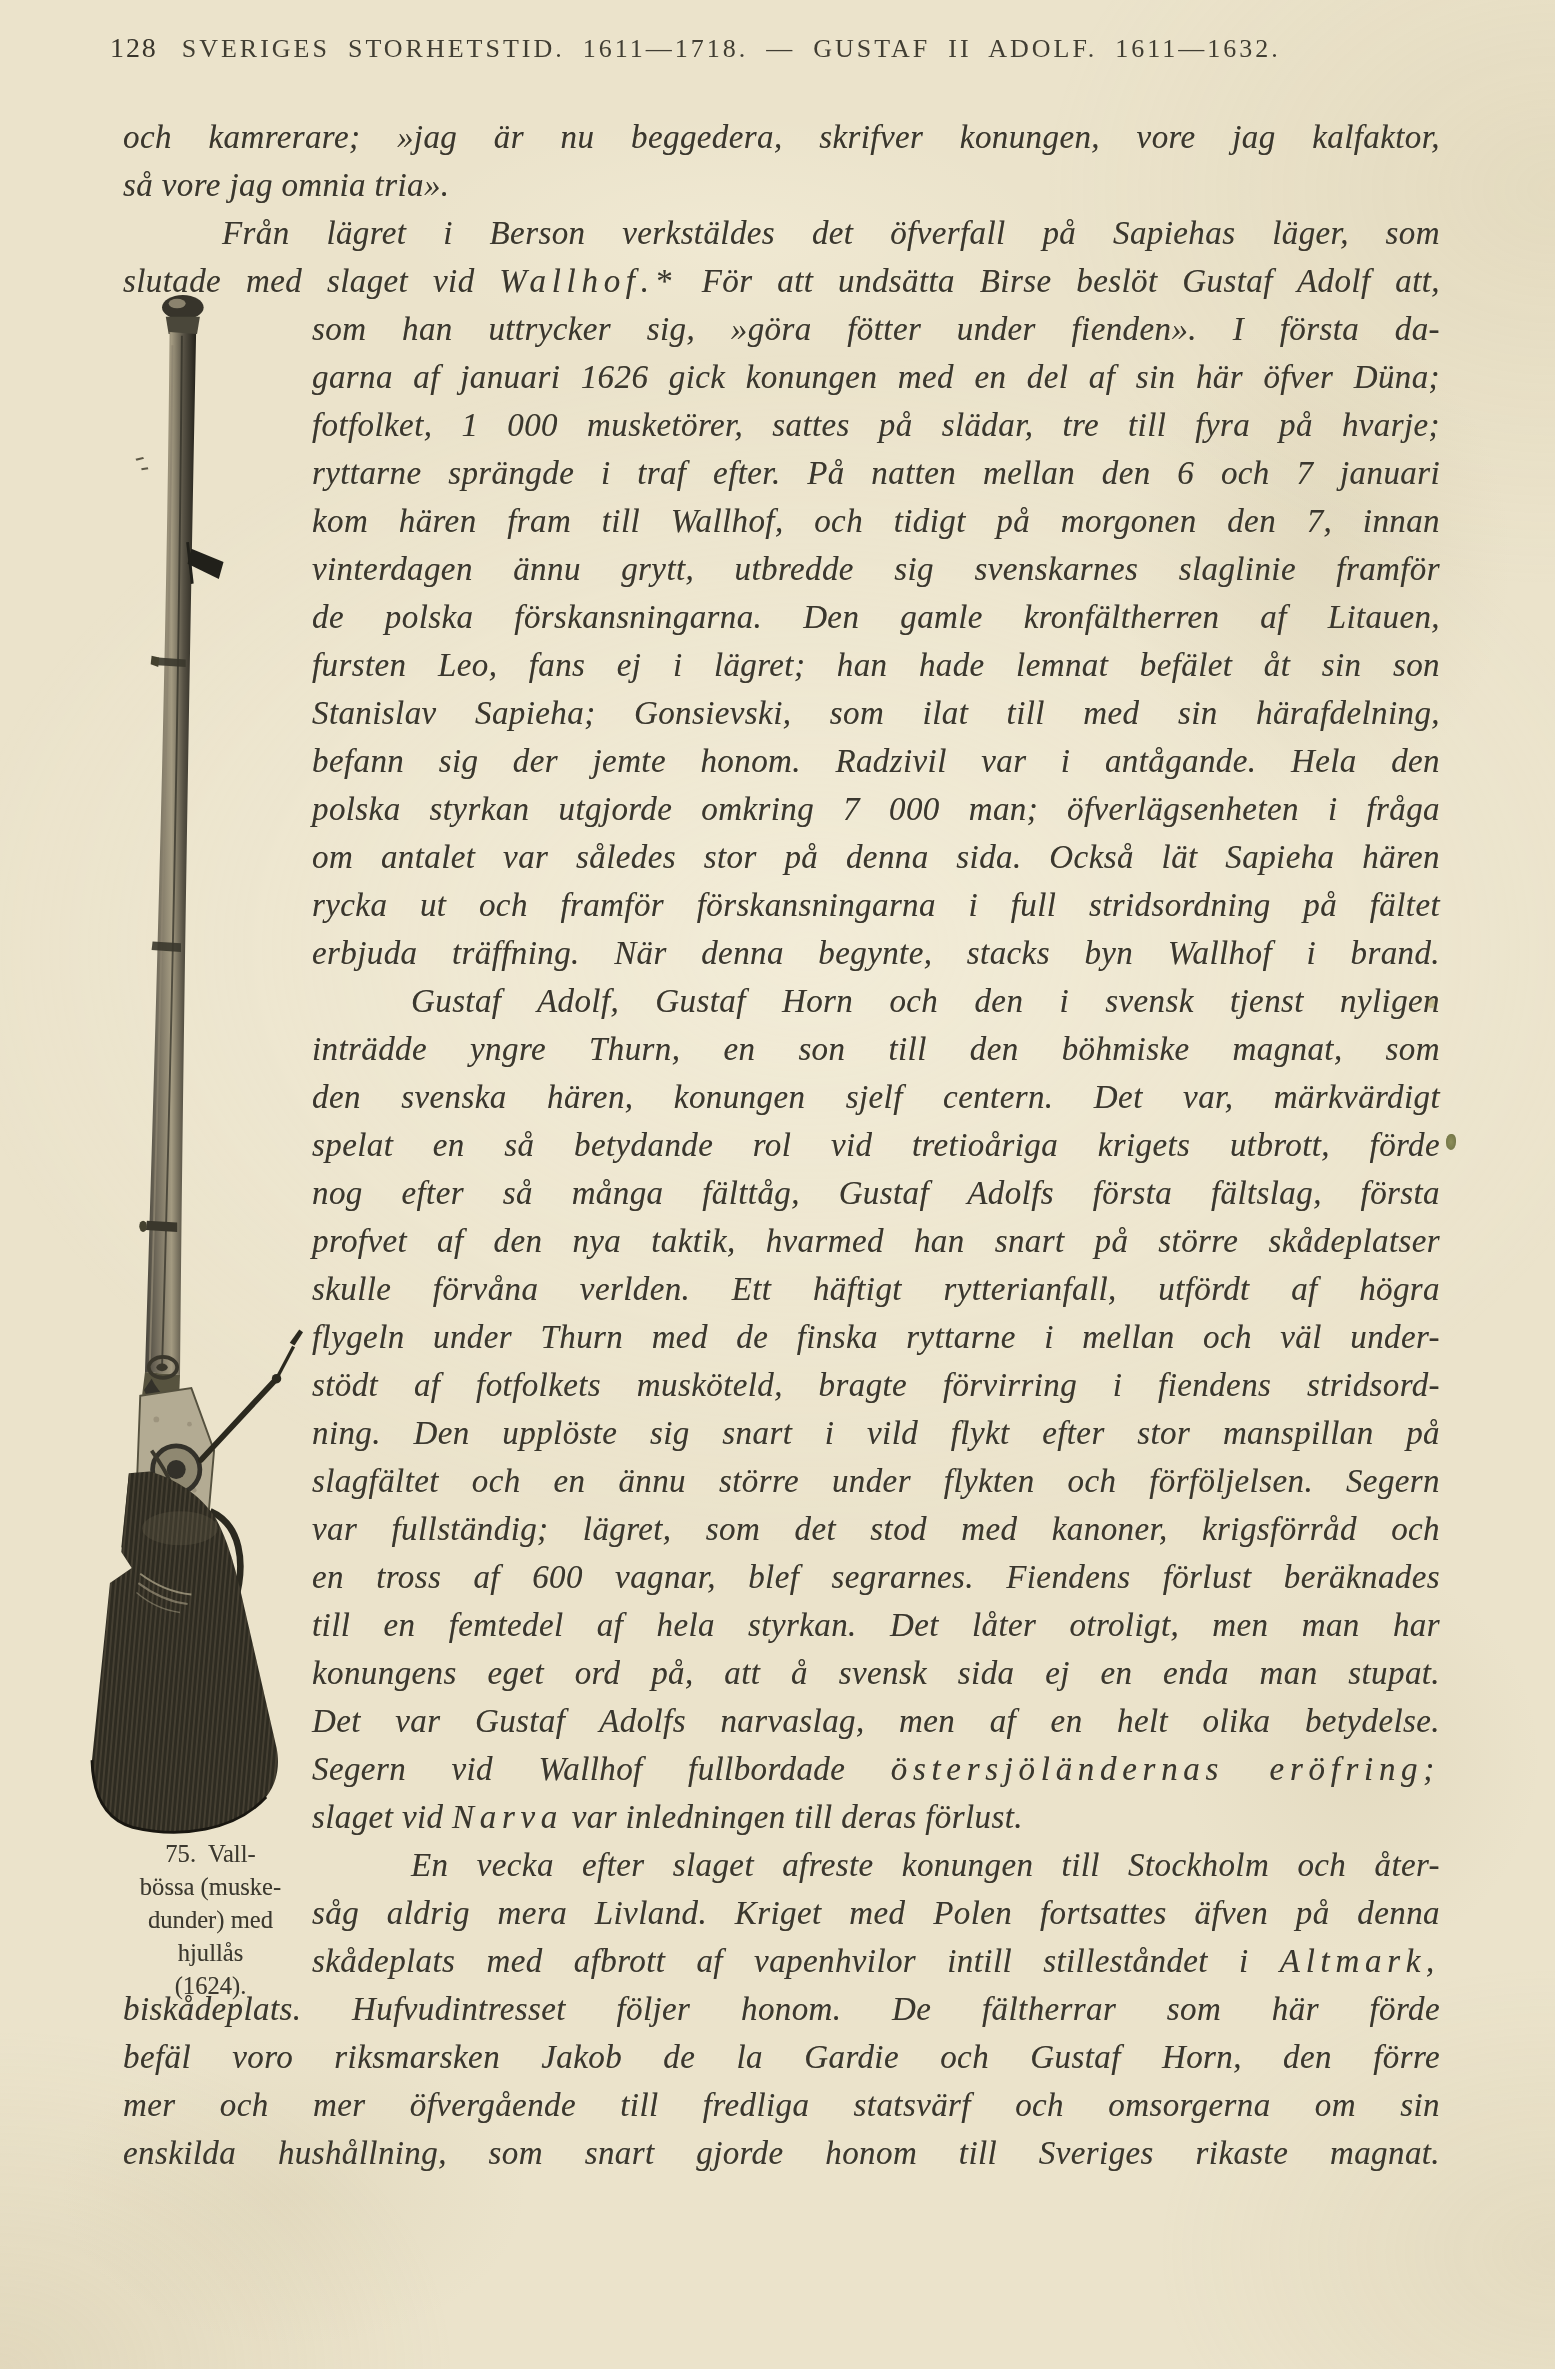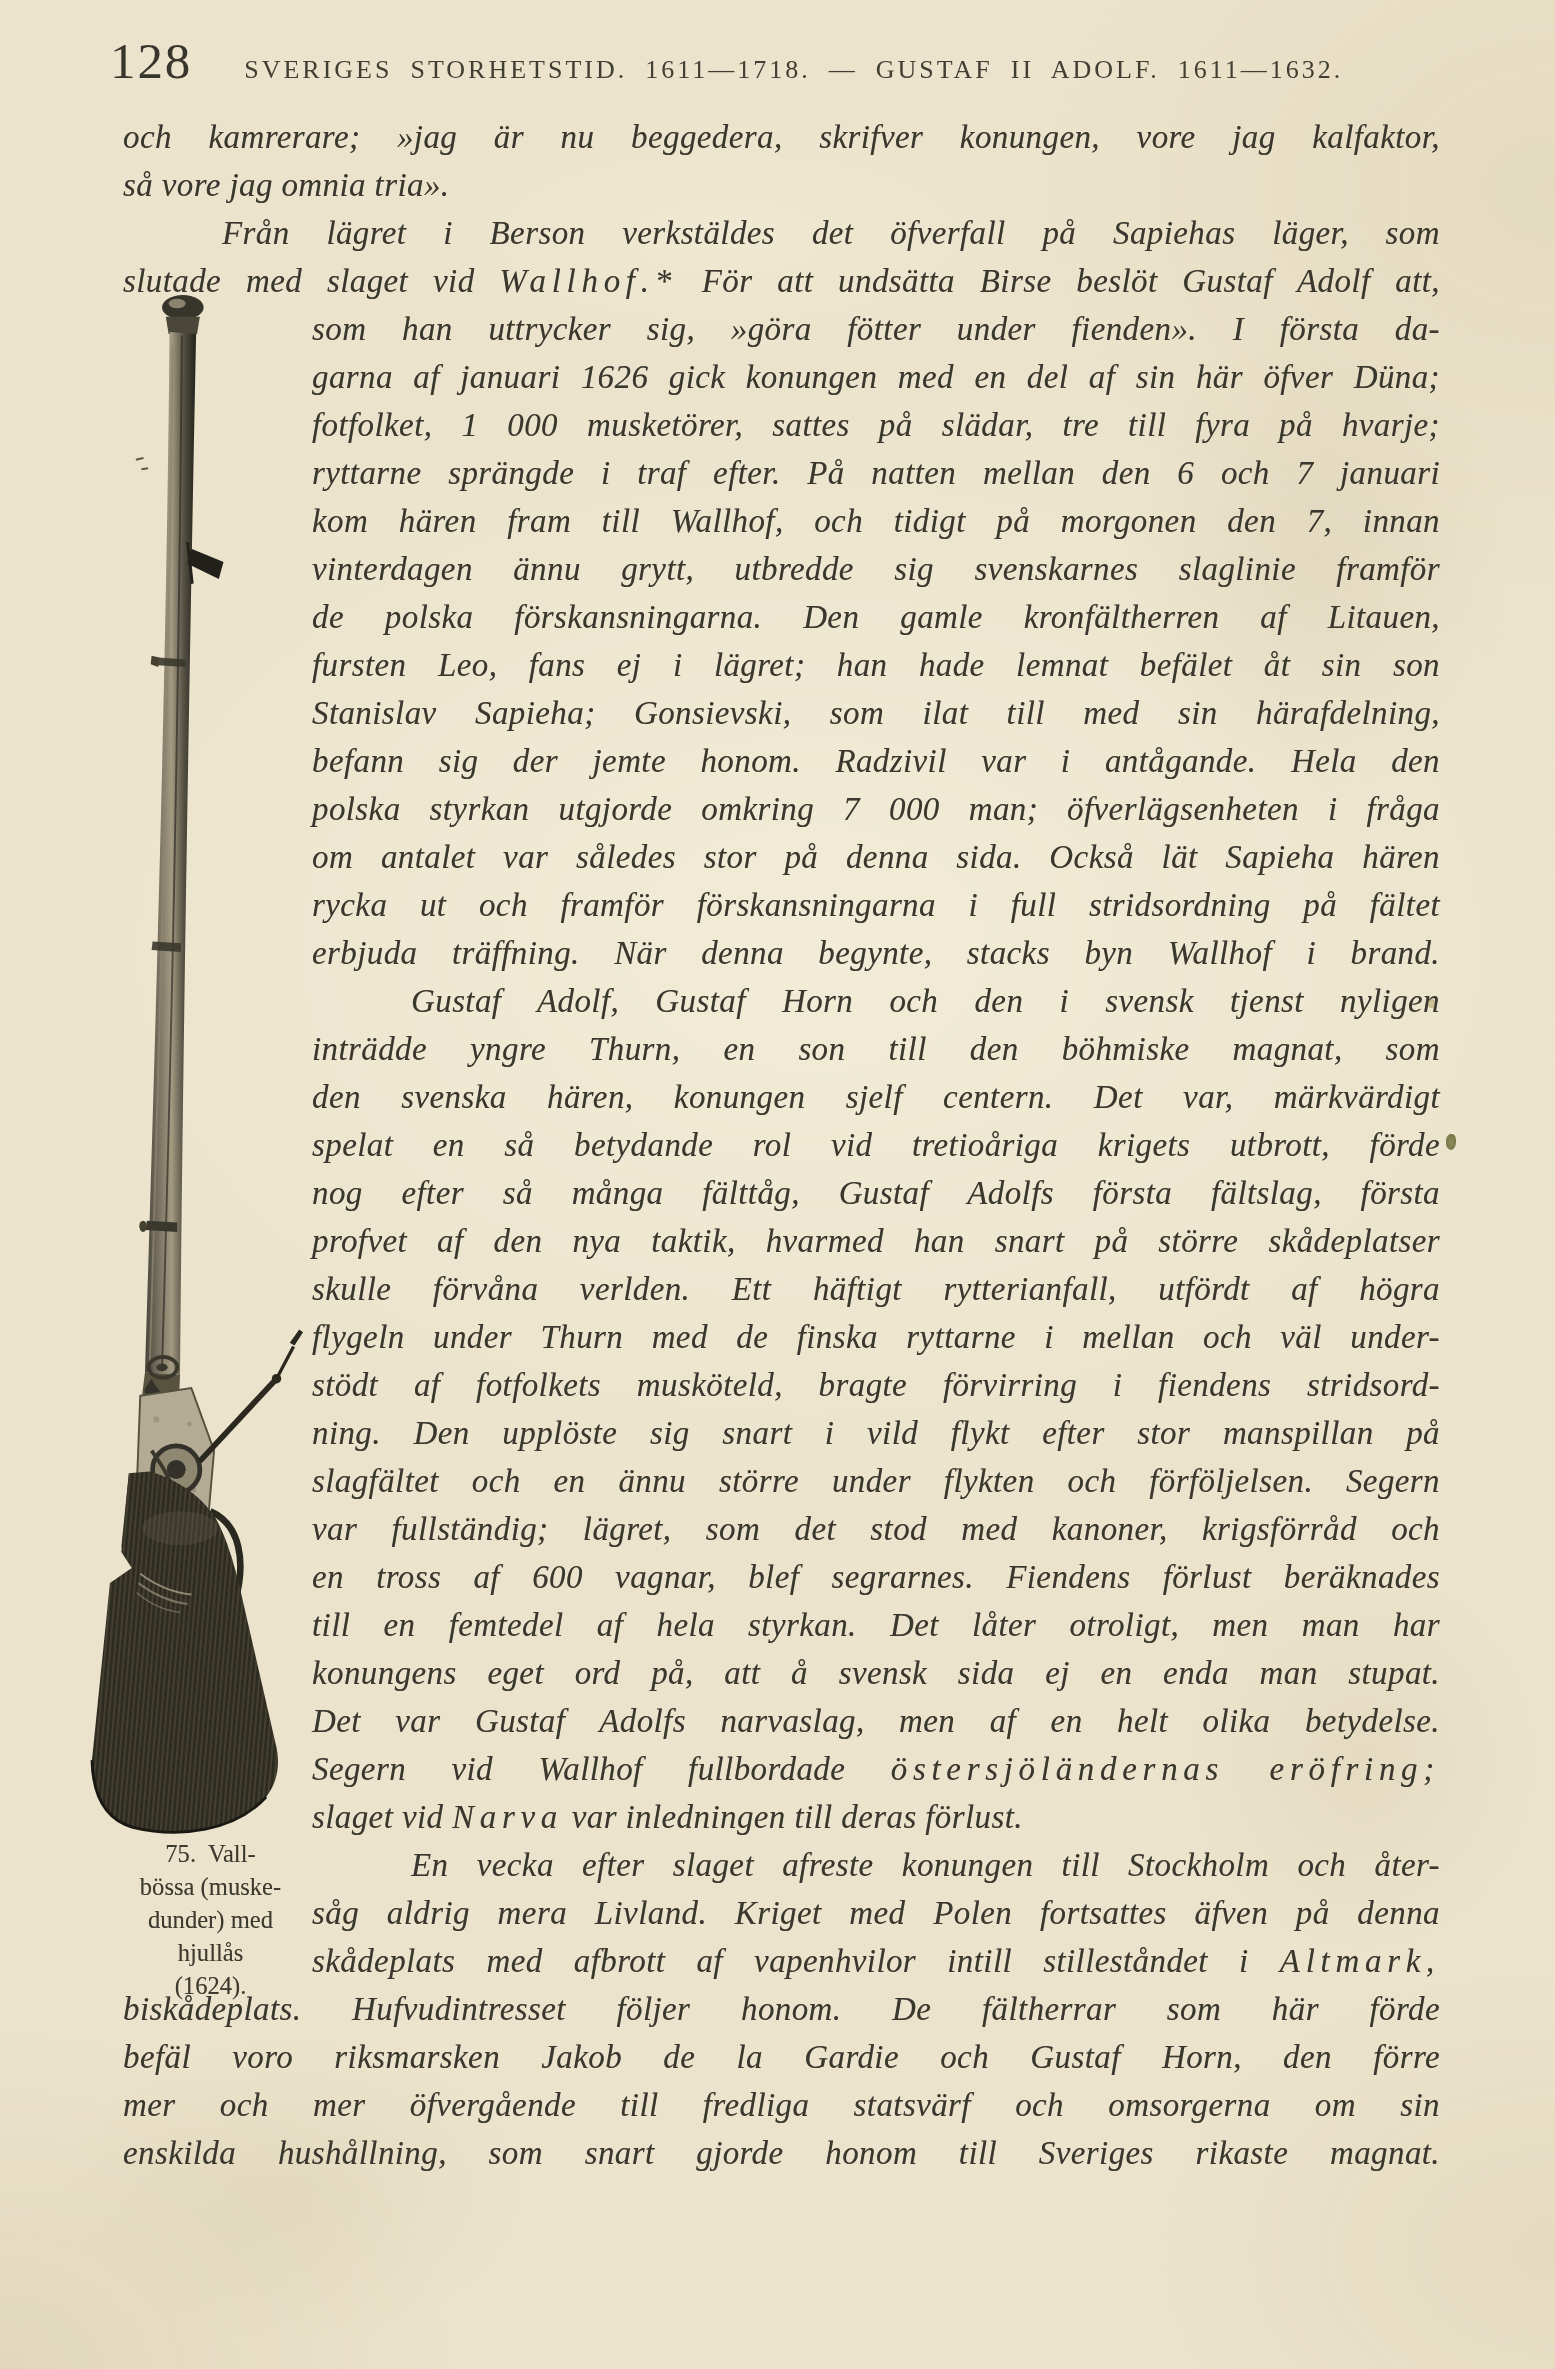--- a/index.html
+++ b/index.html
@@ -17,23 +17,23 @@
   .mottle{position:absolute;border-radius:50%;pointer-events:none;}
   .m1{left:1117px;top:312px;width:397px;height:492px;background:radial-gradient(rgba(172,158,116,.14),rgba(172,158,116,0) 70%);}
   .m2{left:57px;top:2035px;width:473px;height:312px;background:radial-gradient(rgba(172,158,116,.12),rgba(172,158,116,0) 70%);}
   .m3{left:1183px;top:1561px;width:360px;height:397px;background:radial-gradient(rgba(168,152,110,.10),rgba(168,152,110,0) 70%);}
   .m4{left:397px;top:114px;width:662px;height:246px;background:radial-gradient(rgba(255,250,232,.25),rgba(255,250,232,0) 70%);}
 
   .header{
     position:absolute;left:110px;top:32px;right:112px;
     display:flex;align-items:baseline;
   }
-  .pagenum{font-size:51px;letter-spacing:1.9px;color:#38352c;}
+  .pagenum{font-size:28px;letter-spacing:1.9px;color:#38352c;}
   .running{
-    margin-left:52px;flex:1;
+    margin-left:24px;flex:1;
     font-size:26px;letter-spacing:3px;word-spacing:8.5px;color:#413e33;
     white-space:nowrap;
   }
 
   .bodytext{position:absolute;left:123px;top:113px;width:1317px;}
   .line{
     height:48px;line-height:48px;font-size:33px;
     letter-spacing:0.4px;
     text-align:justify;text-align-last:justify;
     color:#3a372e;

